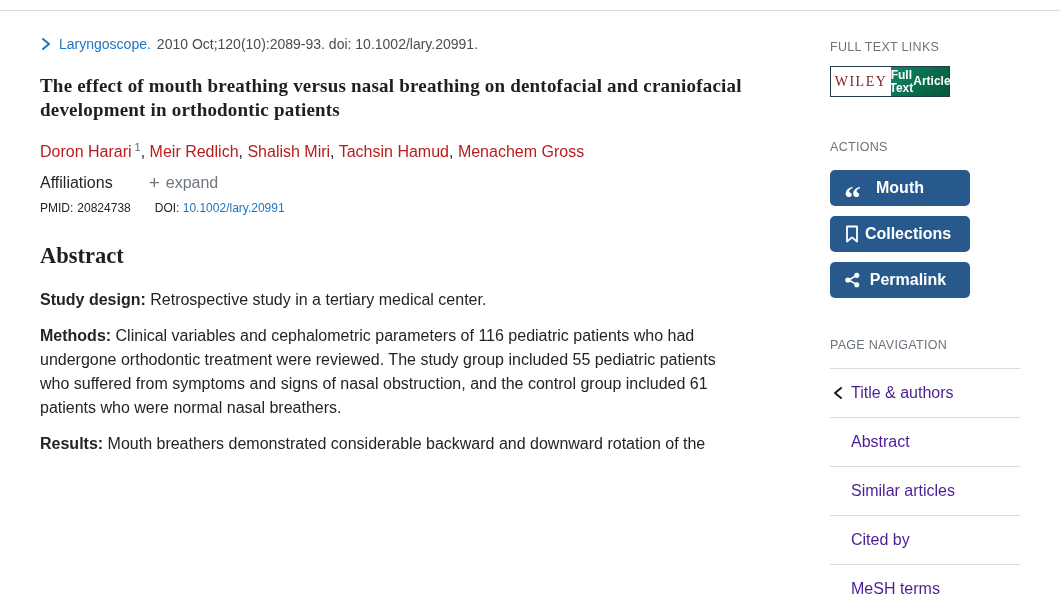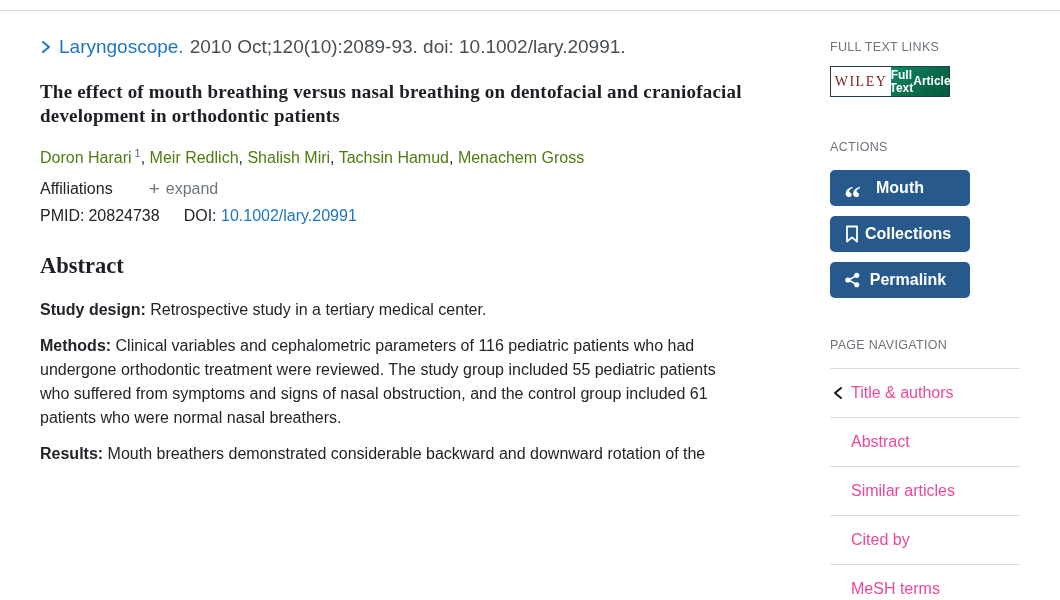--- a/index.html
+++ b/index.html
@@ -9,42 +9,42 @@
     background: #ffffff;
     color: #212529;
   }
   .page { position: relative; width: 1060px; height: 600px; overflow: hidden; background: #fff; }
 
   .top-divider { position: absolute; top: 10px; left: 0; width: 1060px; height: 0; border-top: 1px solid #d8dbde; }
 
   
   .main { position: absolute; left: 40px; top: 36px; width: 715px; }
 
-  .citation { font-size: 19px; color: #494e53; display: flex; align-items: center; }
+  .citation { font-size: 14px; color: #494e53; display: flex; align-items: center; }
   .citation .chev { display: inline-flex; margin-right: 7px; }
   a.link { color: #1d75c2; text-decoration: none; cursor: pointer; }
   .citation .journal { margin-right: 6px; }
 
   .title {
     margin-top: 22px; width: 732px;
     font-family: "Liberation Serif", serif;
     font-size: 19px; font-weight: 700; line-height: 1.28; color: #1c1f23;
     letter-spacing: 0.2px;
   }
 
   .authors { margin-top: 18px; font-size: 16px; color: #212529; }
-  .authors a { color: #4d7c0f; text-decoration: none; cursor: pointer; }
+  .authors a { color: #b91c1c; text-decoration: none; cursor: pointer; }
   .authors sup { font-size: 11px; color: #5f6673; margin-left: 3px; }
   .authors .sep { color: #212529; }
 
   .affil-row { margin-top: 13px; font-size: 16px; color: #212529; display: flex; align-items: center; gap: 22px; }
   .expand-btn { display: inline-flex; align-items: center; margin-left: 14px; color: #6f767e; cursor: pointer; background: none; border: none; font-size: 16px; font-family: inherit; padding: 0; }
   .expand-btn .plus { font-size: 19px; line-height: 14px; margin-right: 6px; color: #6f767e; }
 
-  .ids-row { margin-top: 9px; font-size: 16px; color: #212529; }
+  .ids-row { margin-top: 9px; font-size: 12px; color: #212529; }
   .ids-row .pmid-val { margin-left: 4px; }
   .ids-row .doi-lbl { margin-left: 24px; }
 
   .abstract-h {
     margin-top: 28px;
     font-family: "Liberation Serif", serif;
     font-size: 22.5px; font-weight: 700; color: #1c1f23;
   }
   p.abs { margin: 12px 0 0 0; width: 706px; font-size: 16px; line-height: 24px; color: #212529; }
   p.abs b { font-weight: 700; }
@@ -85,21 +85,21 @@
   .quote-glyph {
     font-family: "Liberation Serif", serif; font-size: 34px; font-weight: 700;
     line-height: 0; transform: translateY(10px); letter-spacing: -2px;
   }
   .btn-collections .label-wrap, .btn-permalink .label-wrap { margin-left: 16px; }
 
   .nav-list { position: absolute; top: 328px; left: 0; width: 190px; }
   .nav-row {
     height: 48px; border-top: 1px solid #d9dcdf;
     display: flex; align-items: center;
-    font-size: 16px; color: #ec4899; cursor: pointer;
+    font-size: 16px; color: #4c1d95; cursor: pointer;
   }
   .nav-row .chev-l { display: inline-flex; margin-left: 2px; margin-right: 7px; }
   .nav-row.plain { padding-left: 21px; }
 </style>
 </head>
 <body>
 
 <div class="page">
   <div class="top-divider"></div>
 

